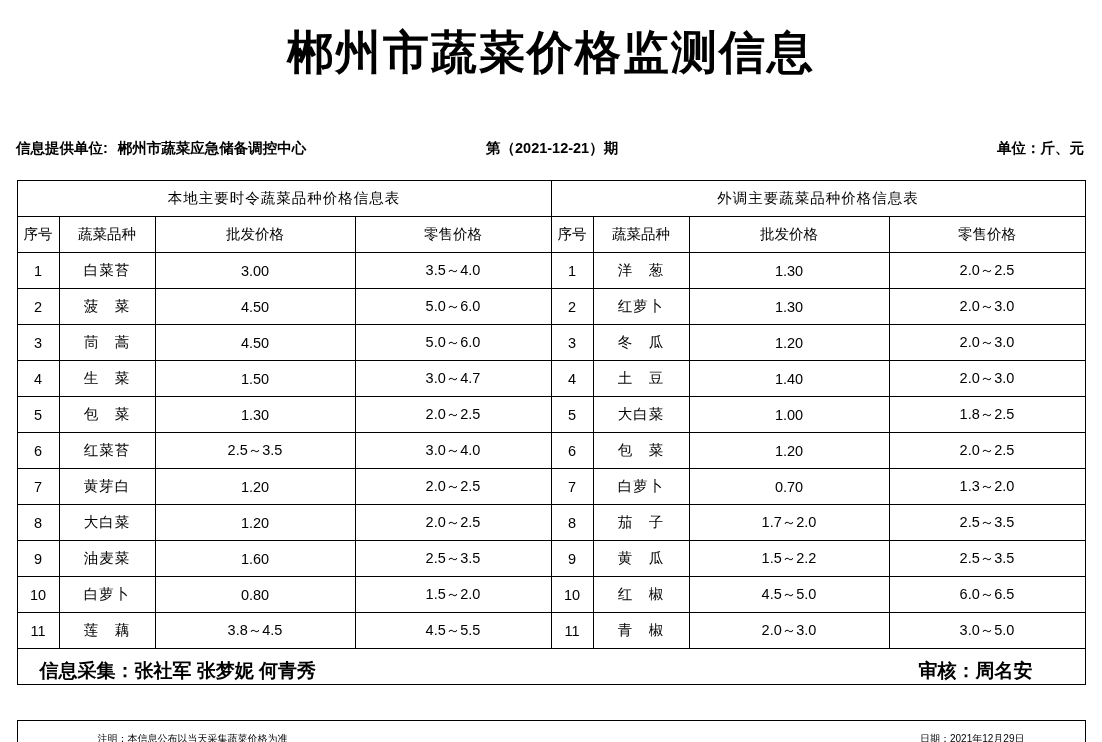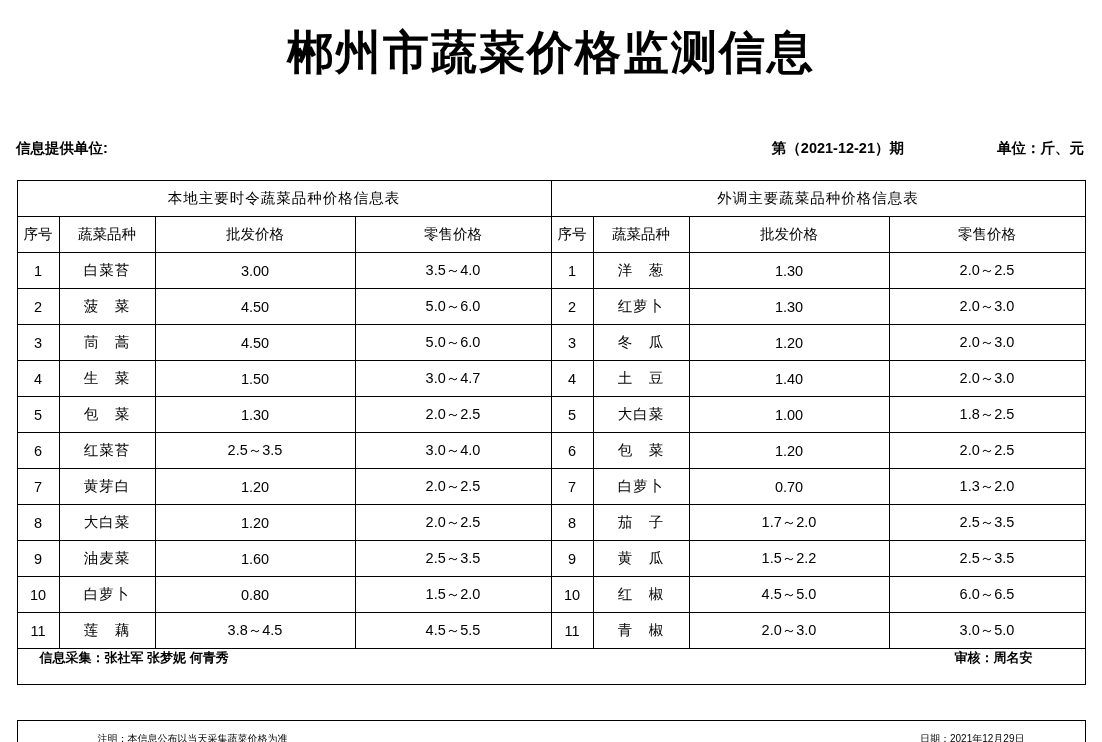--- a/index.html
+++ b/index.html
@@ -34,21 +34,21 @@
     display: flex;
     align-items: baseline;
     font-size: 14.5px;
     font-weight: bold;
     padding: 0 18px 10px 16px;
     white-space: nowrap;
   }
   .meta-left { width: 430px; display: flex; }
   .meta-left .mlabel { }
   .meta-left .mval { padding-left: 10px; }
-  .meta-center { flex: 1; text-align: right; padding-left: 40px; }
+  .meta-center { flex: 1; text-align: left; padding-left: 40px; }
   .meta-right { width: 180px; text-align: right; margin-top: 41px; }
 
   table.grid {
     border-collapse: collapse;
     table-layout: fixed;
     width: 1068px;
     margin: 12px auto;
   }
   table.grid td, table.grid th {
     border: 1px solid #000000;
@@ -77,22 +77,22 @@
   }
   .foot-row td {
     height: 34px;
     border-left: 1px solid #000;
     border-right: 1px solid #000;
     border-top: 1px solid #000;
     border-bottom: 1px solid #000;
   }
   .foot-inner {
     display: flex;
-    align-items: flex-start;
-    font-size: 13px;
+    align-items: flex-end;
+    font-size: 19px;
     font-weight: bold;
     height: 100%;
     padding: 0 22px;
     box-sizing: border-box;
   }
   .foot-inner .left { white-space: nowrap; }
   .foot-inner .spacer { flex: 1; }
   .foot-inner .right { white-space: nowrap; padding-right: 30px; }
   .note-row td { height: 46px; }
   .note-inner {
@@ -109,20 +109,21 @@
 </head>
 <body>
 
 <div class="page">
 
   <div class="title">郴州市蔬菜价格监测信息</div>
 
   <div class="meta-row">
     <div class="meta-left">
       <span class="mlabel">信息提供单位:</span>
+      <span class="mval">郴州市蔬菜应急储备调控中心</span>
     </div>
     <div class="meta-center">第（2021-12-21）期</div>
     <div class="meta-right">单位：斤、元</div>
   </div>
 
   <table class="grid">
     <colgroup>
       <col style="width:42px">
       <col style="width:96px">
       <col style="width:200px">

